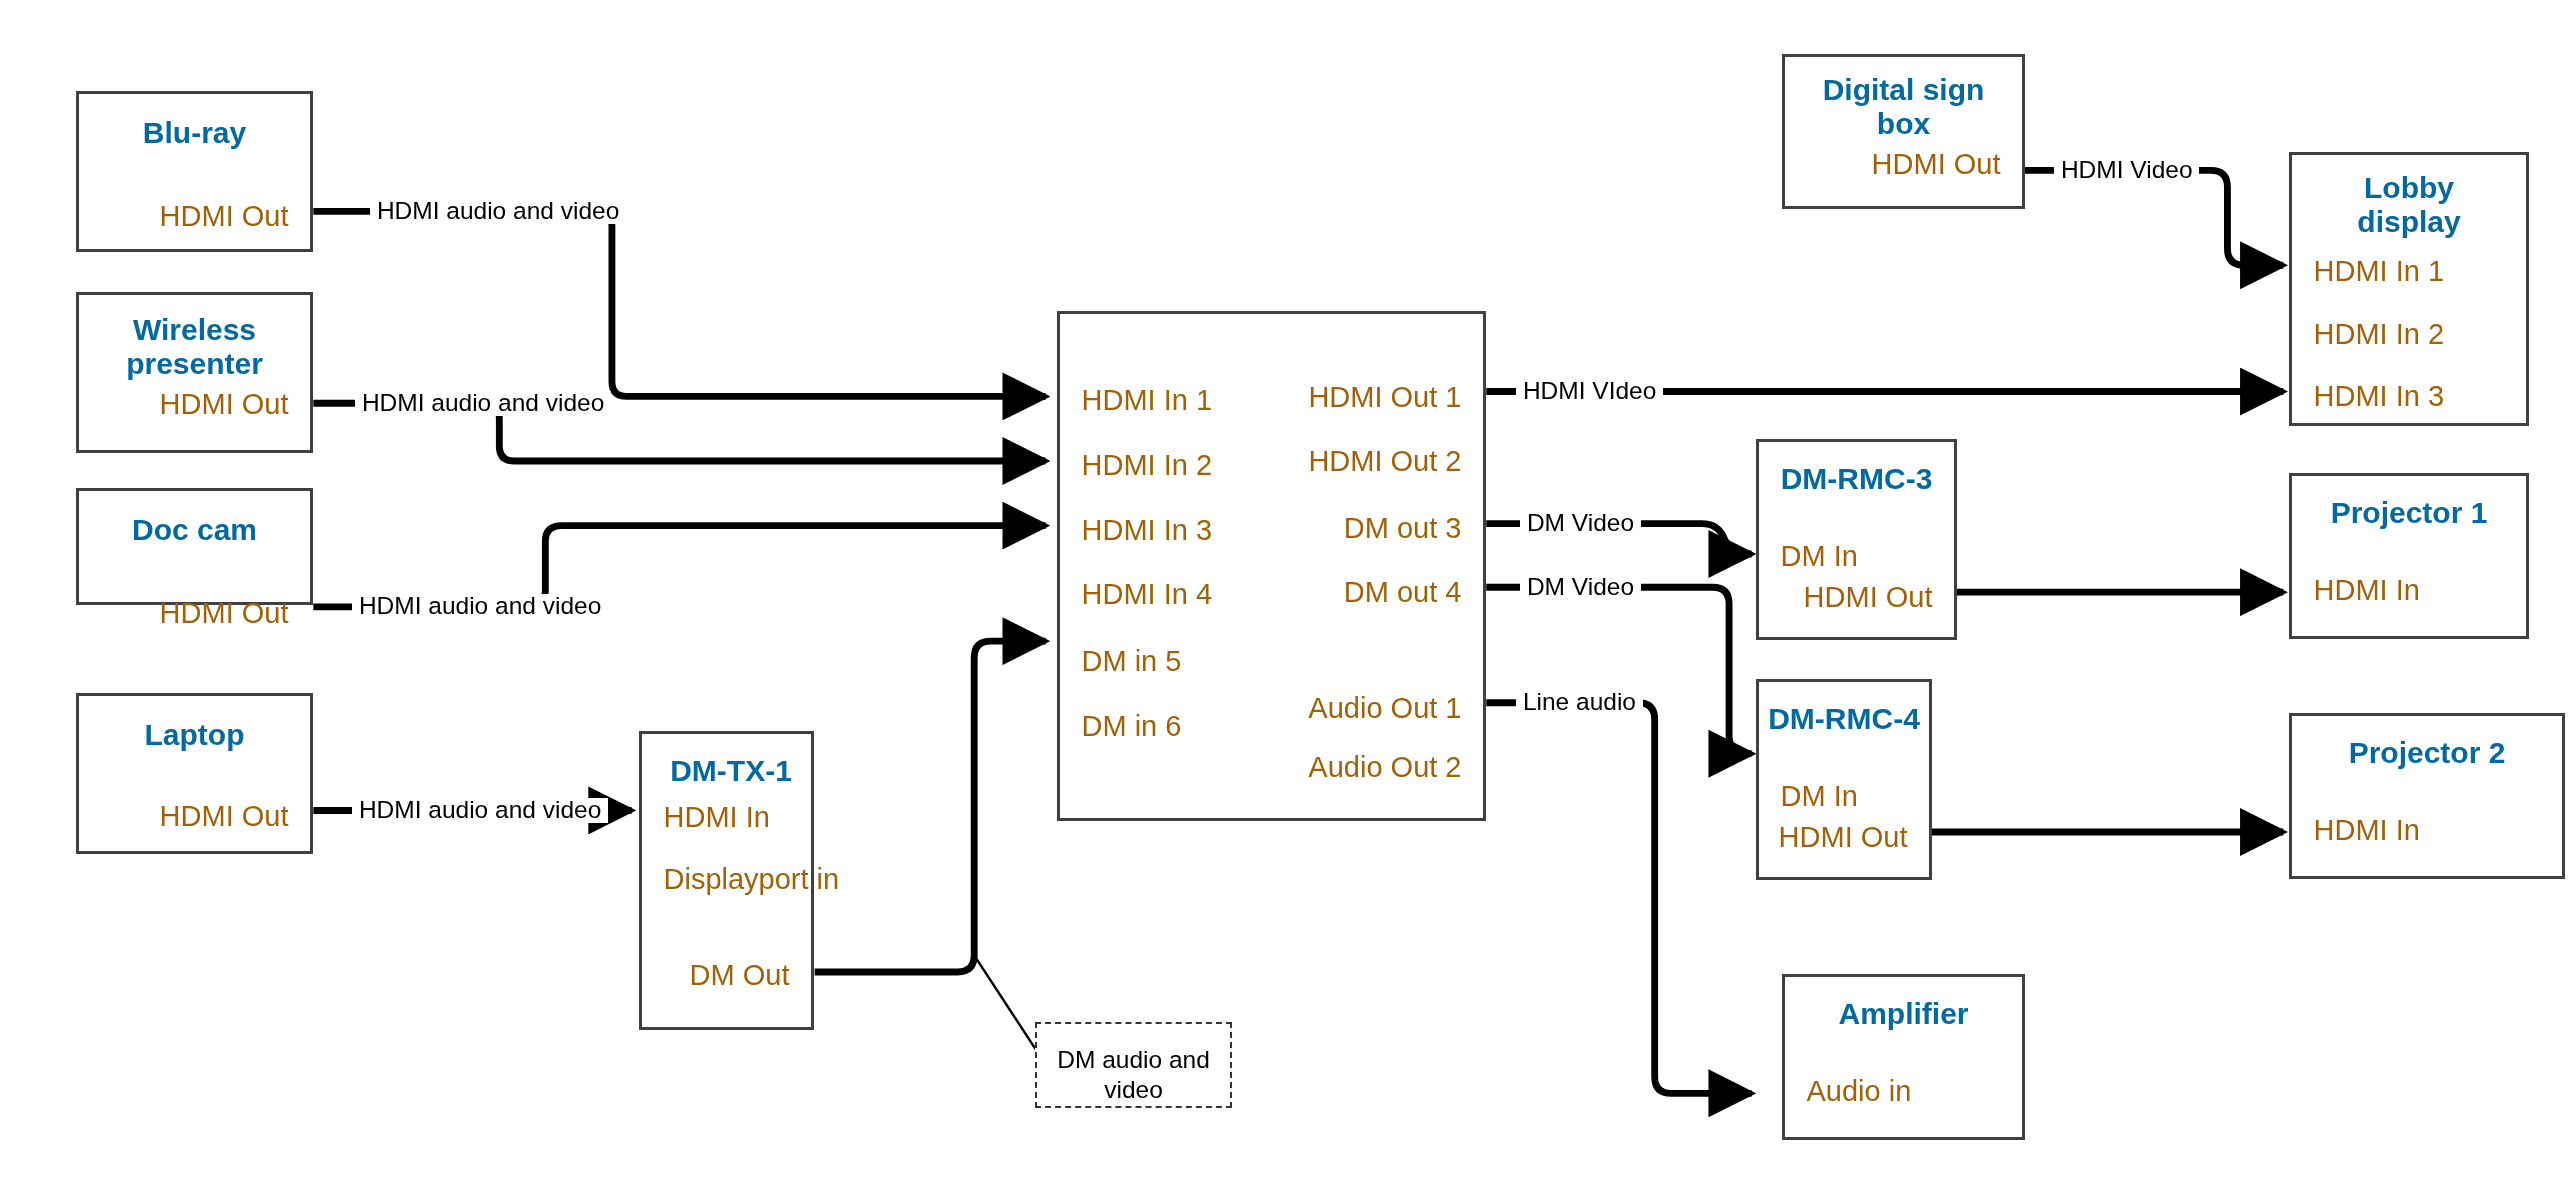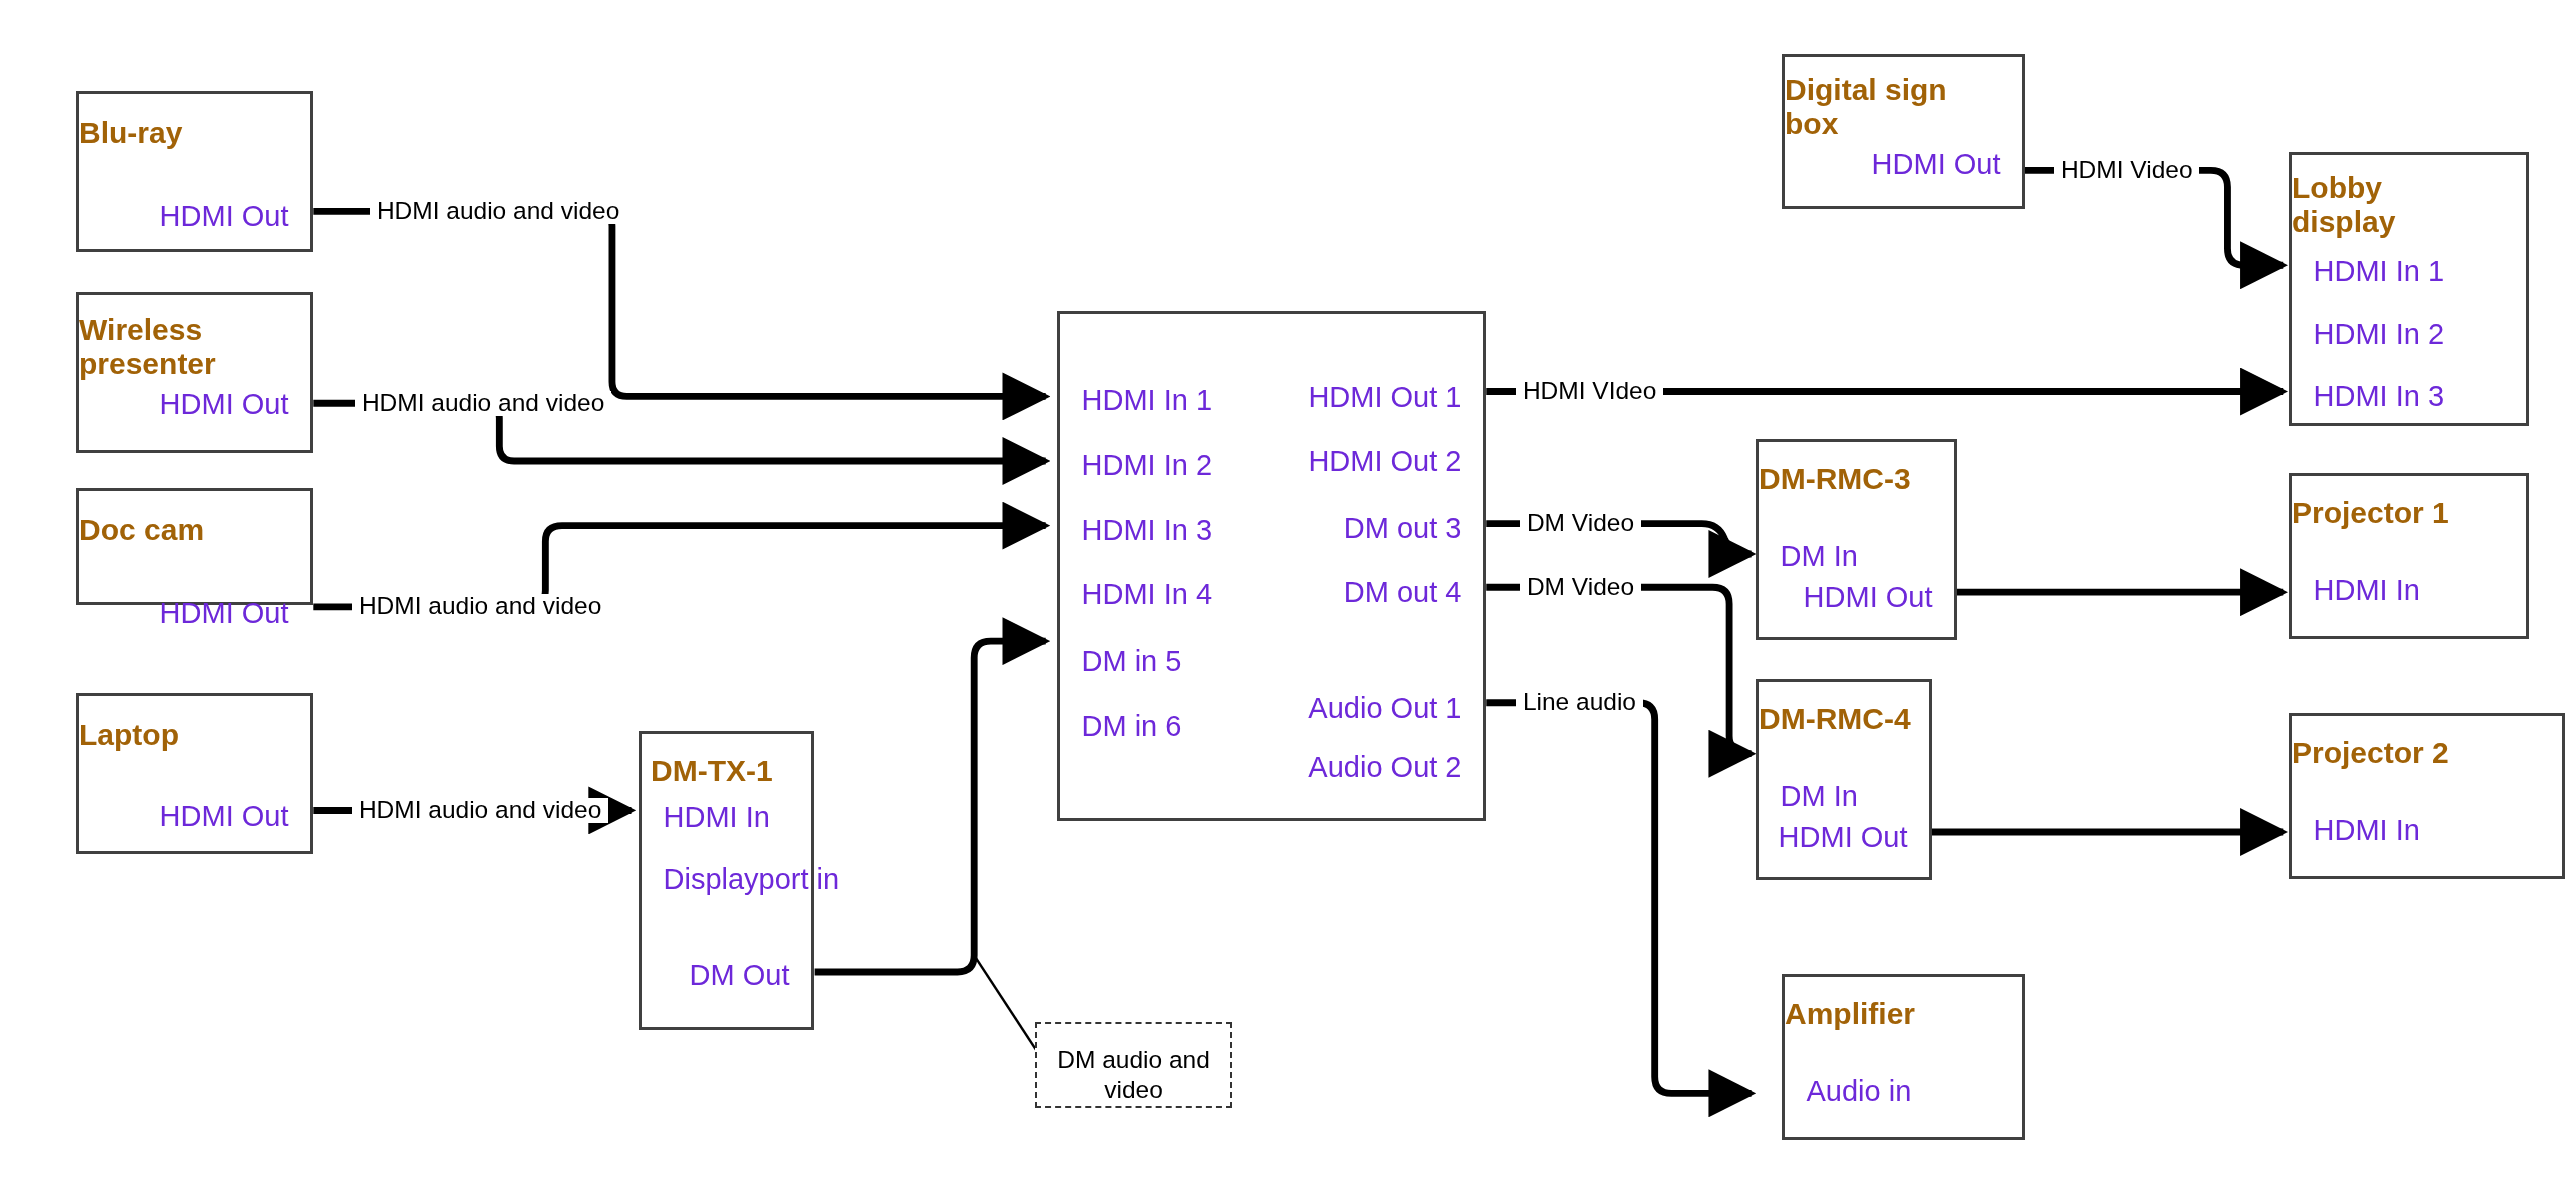--- a/index.html
+++ b/index.html
@@ -28,29 +28,30 @@
     position: absolute;
     box-sizing: border-box;
     border: 3.9px solid #404040;
     background: #ffffff;
     z-index: 5;
   }
   .node-title {
     position: absolute;
     left: 0;
     right: 0;
+    text-align: center;
     font-weight: bold;
     font-size: 30px;
+    color: #0369a1;
+    line-height: 1.12;
+  }
+  .port {
+    position: absolute;
+    font-size: 29px;
     color: #a16207;
-    line-height: 1.12;
-  }
-  .port {
-    position: absolute;
-    font-size: 29px;
-    color: #6d28d9;
     white-space: nowrap;
   }
   .port.left  { left: 21.5px; text-align: left; }
   .port.right { right: 21.5px; text-align: right; }
   .wirelabel {
     position: absolute;
     font-size: 24.5px;
     color: #000000;
     background: #ffffff;
     white-space: nowrap;

